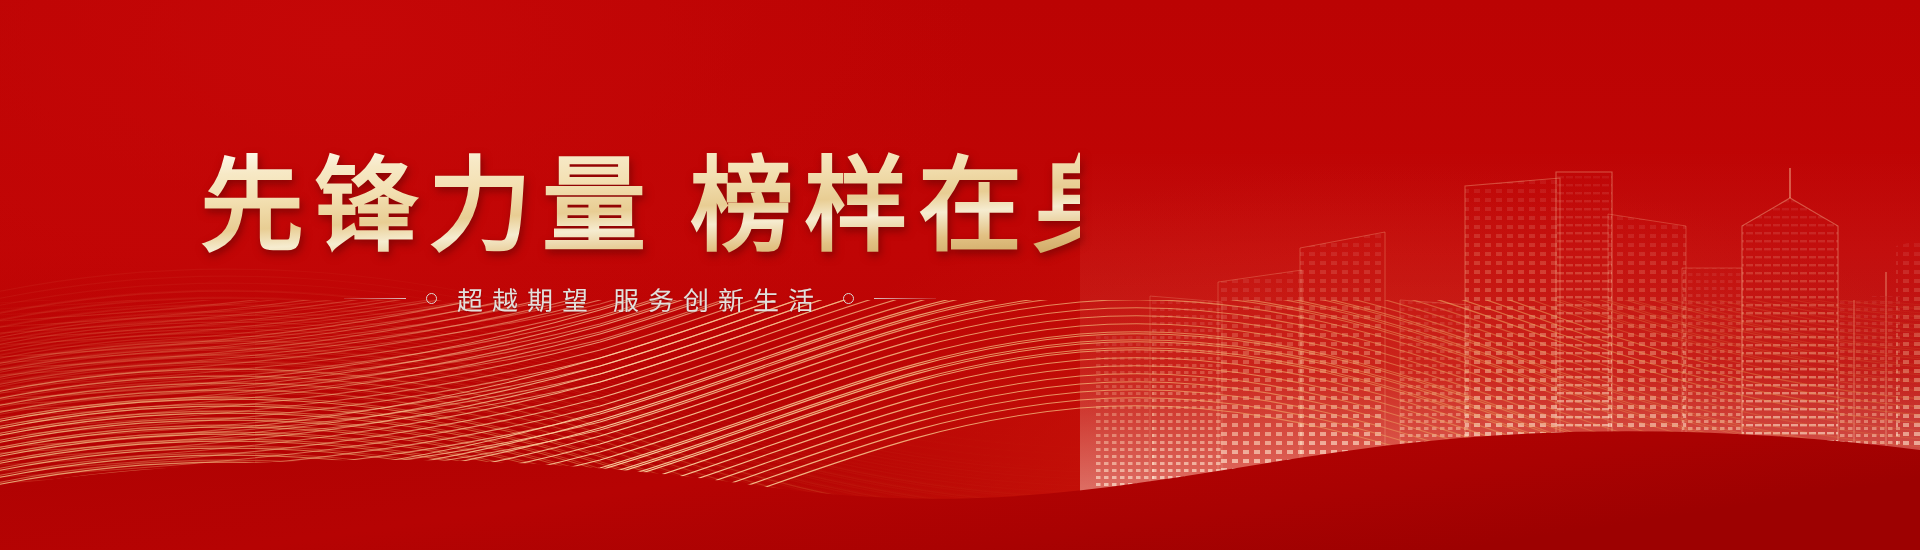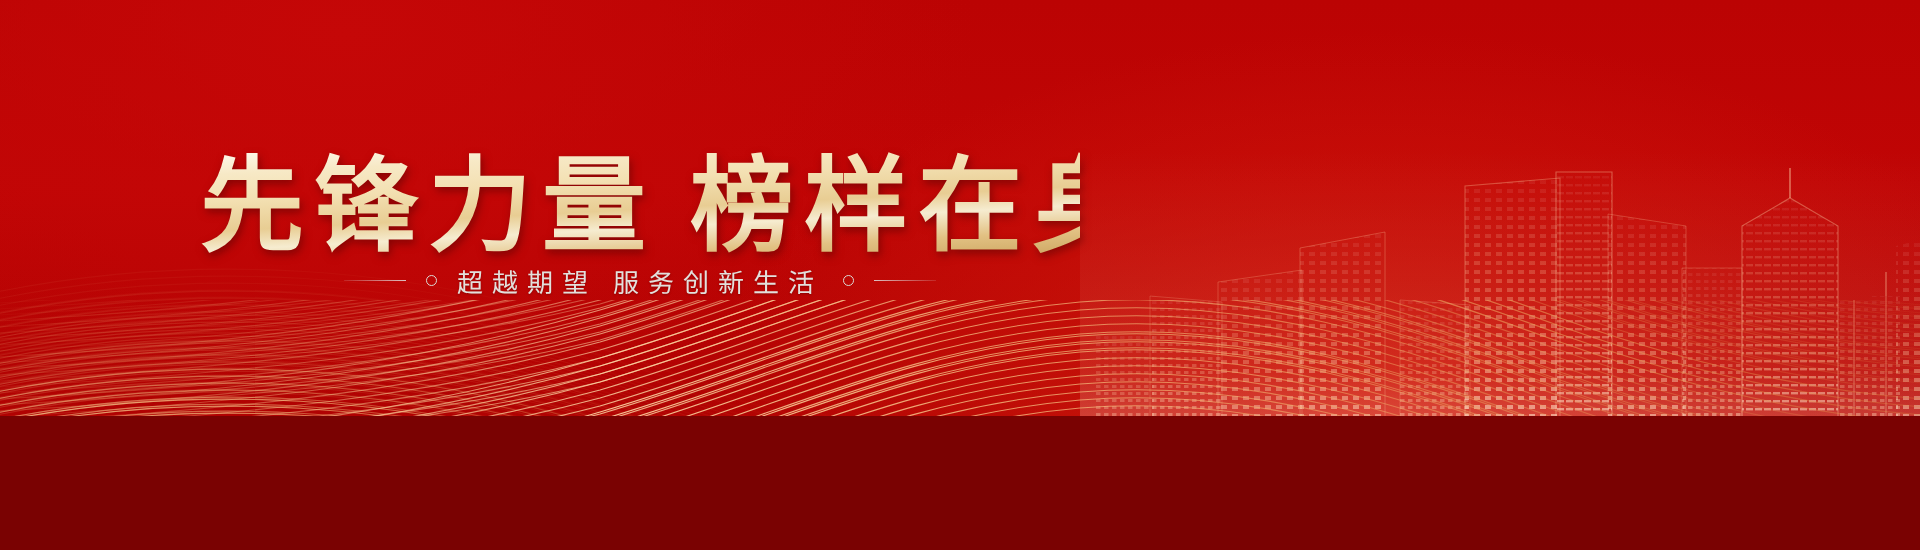--- a/index.html
+++ b/index.html
@@ -1,21 +1,21 @@
 <!DOCTYPE html>
 <html lang="zh-CN"><head>
 <meta charset="utf-8">
 <title>Banner</title>
 <style>
   html,body{margin:0;padding:0;background:#7a0202;}
   body{font-family:"Liberation Sans","DejaVu Sans",sans-serif;}
 
   .banner{
     position:relative;
-    width:1920px;height:416px;
+    width:1920px;height:550px;
     overflow:hidden;
     background:#bf0404;
     background-image:
       radial-gradient(ellipse 1100px 620px at 72% 100%, #d01a0c 0%, rgba(208,26,12,0) 62%),
       radial-gradient(ellipse 900px 520px at 18% 8%, #c50707 0%, rgba(197,7,7,0) 70%),
       linear-gradient(180deg,#bb0303 0%,#c00505 45%,#b00202 100%);
   }
 
   
   .layer{position:absolute;inset:0;}
@@ -47,20 +47,21 @@
     -webkit-background-clip:text;
     background-clip:text;
     color:transparent;
     -webkit-text-fill-color:transparent;
     filter:drop-shadow(2px 4px 4px rgba(86,2,2,.55));
     font-family:"DejaVu Sans","Liberation Sans",sans-serif;
   }
   .title .gap{display:inline-block;width:34px;}
 
   .subline{
+    margin-top:18px;
     display:flex;
     align-items:center;
     justify-content:center;
     gap:20px;
   }
   .rule{
     height:1px;width:62px;
     background:linear-gradient(90deg,rgba(216,216,216,.15),rgba(224,224,224,.85));
   }
   .rule.right{background:linear-gradient(90deg,rgba(224,224,224,.85),rgba(216,216,216,.15));}

